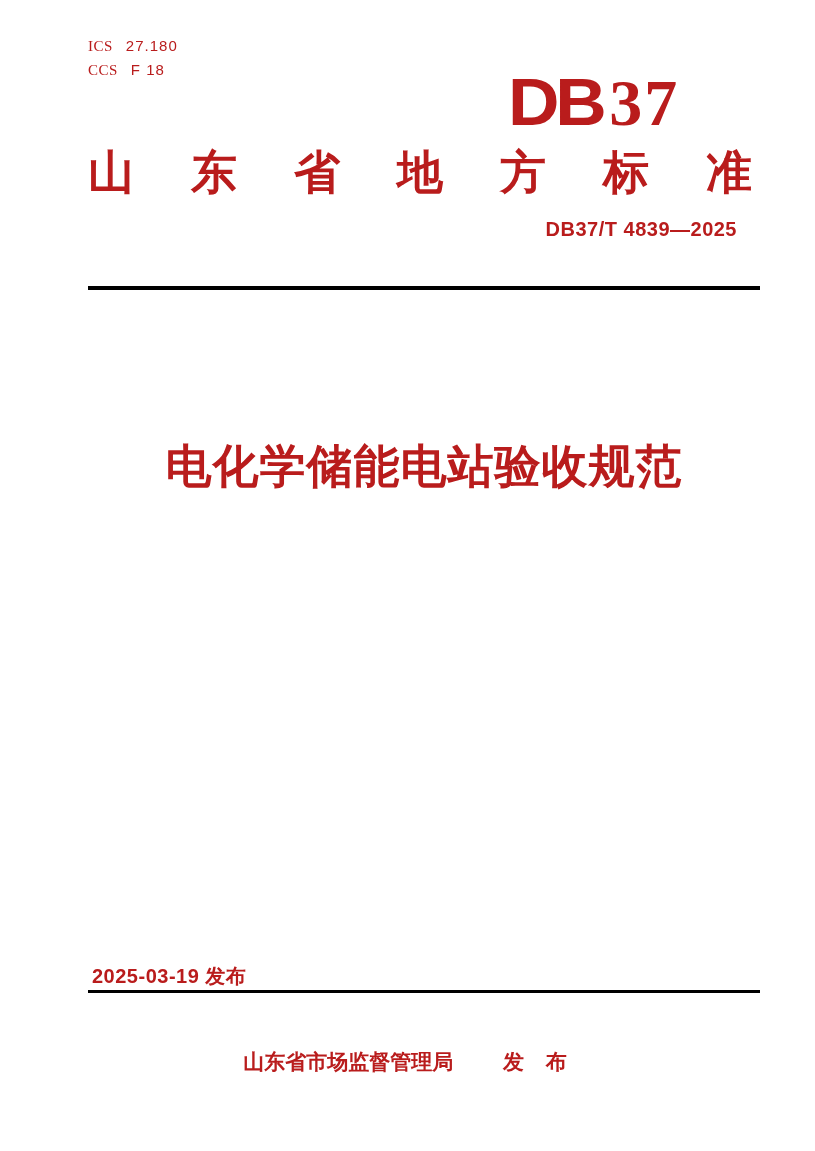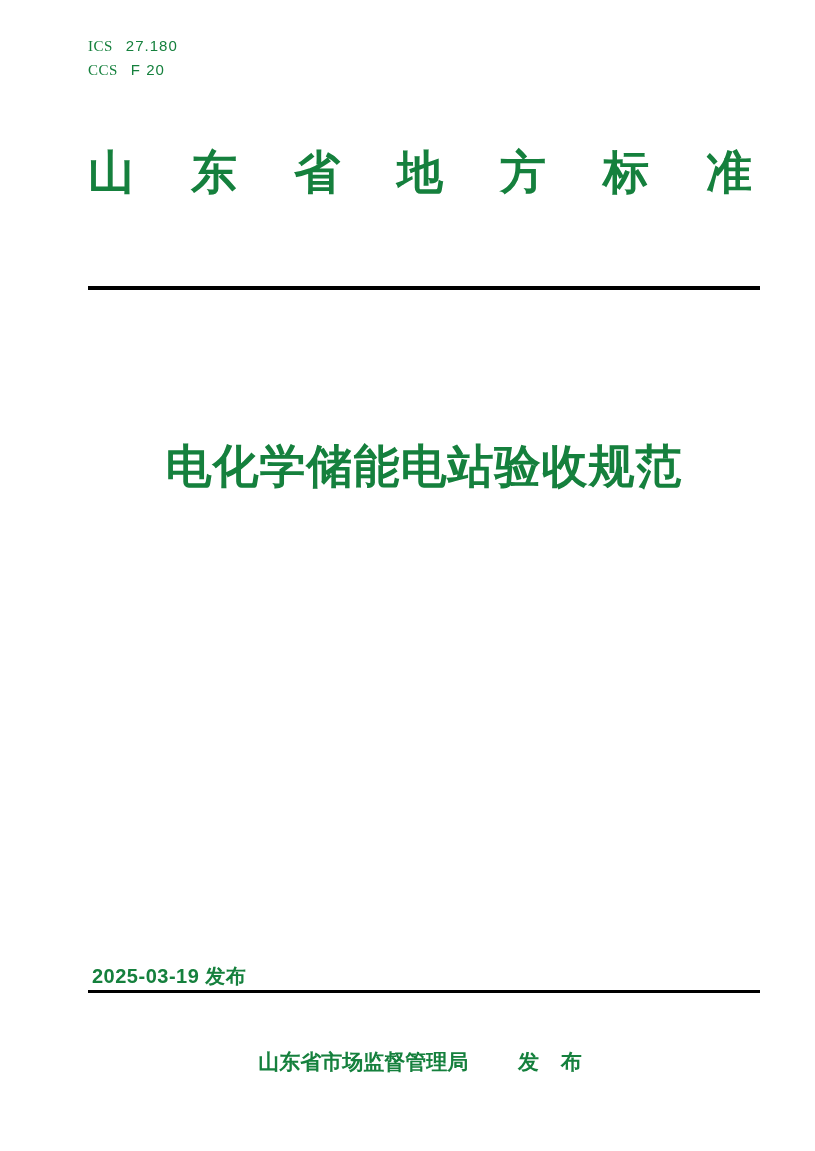--- a/index.html
+++ b/index.html
@@ -6,21 +6,21 @@
     margin: 0;
     padding: 0;
     background: #e8e8e8;
   }
   .page {
     position: relative;
     width: 815px;
     height: 1151px;
     margin: 0 auto;
     background: #ffffff;
-    color: #15803d;
+    color: #b91c1c;
     font-family: "Liberation Sans", sans-serif;
     overflow: hidden;
   }
   
   .codes {
     position: absolute;
     left: 88px;
     top: 34px;
     line-height: 23px;
     font-size: 15px;
@@ -121,21 +121,21 @@
     width: 666px;
     display: flex;
     justify-content: space-between;
     font-size: 20px;
     font-weight: 700;
     letter-spacing: 0.5px;
     white-space: nowrap;
   }
   .publisher-line {
     position: absolute;
-    left: 88px;
+    left: 73px;
     top: 1048px;
     width: 672px;
     text-align: center;
     font-size: 21px;
     font-weight: 700;
     white-space: nowrap;
   }
   .publisher-suffix {
     margin-left: 44px;
     letter-spacing: 8px;
@@ -144,35 +144,40 @@
 </head>
 <body>
 
 <div class="page">
 
   <div class="codes">
     <div class="row">
       <span class="code-label">ICS</span><span class="code-value">27.180</span>
     </div>
     <div class="row">
-      <span class="code-label">CCS</span><span class="code-value">F 20</span>
+      <span class="code-label">CCS</span><span class="code-value">F 18</span>
     </div>
   </div>
 
+  <div class="logo">
+    <span class="logo-db">DB</span>
+    <span class="logo-num">37</span>
+  </div>
 
   <div class="std-type">
     <span>山</span>
     <span>东</span>
     <span>省</span>
     <span>地</span>
     <span>方</span>
     <span>标</span>
     <span>准</span>
   </div>
 
+  <div class="std-number">DB37/T 4839—2025</div>
 
   <div class="rule rule-top"></div>
 
   <div class="title-cn">电化学储能电站验收规范</div>
 
 
   <div class="dates">
     <span>2025-03-19 发布</span>
   </div>
 

